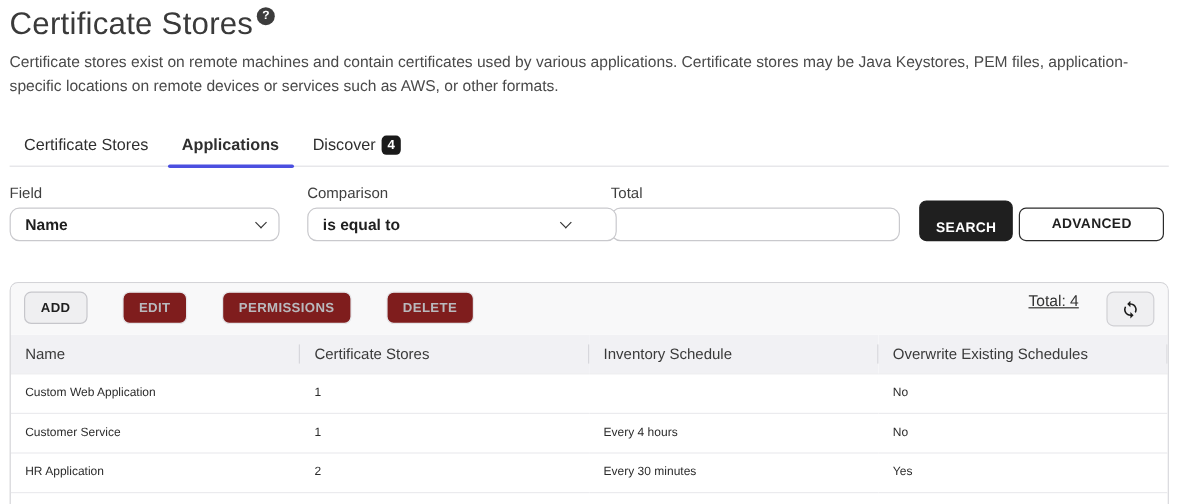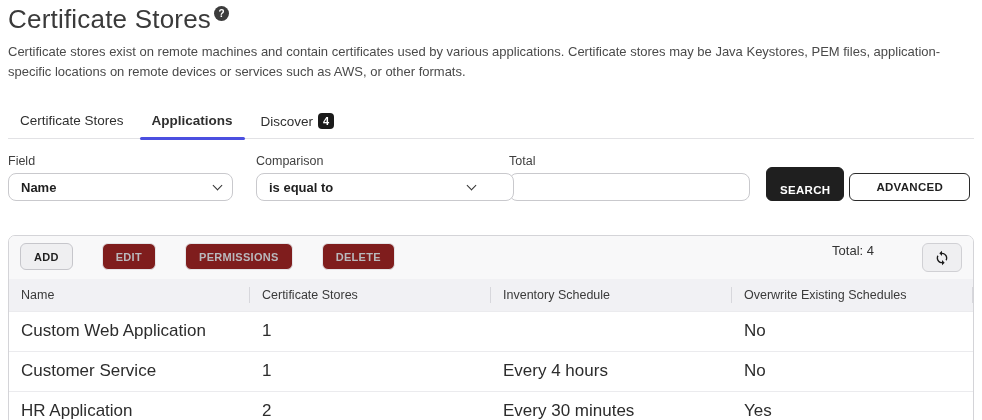--- a/index.html
+++ b/index.html
@@ -55,33 +55,33 @@
   .grid-card { margin-top:34px; border:1px solid #d4d4d8; border-radius:7px 7px 0 0;
     overflow:hidden; background:#fff; }
   .grid-toolbar { display:flex; align-items:flex-start; background:#f8f8f9;
     padding:7px 11px 7px 11px;gap:20px; }
   .tbtn { height:27px; padding:0 13px; border-radius:6px; font-size:11px; font-weight:700;
     letter-spacing:.3px; margin-right:9px; cursor:pointer;
     font-family:"Liberation Sans", sans-serif; }
   .tbtn.enabled { background:#efeff1; border:1px solid #c6c6cb; color:#1f1f1f; }
   .tbtn.disabled { background:#7f1d1d; border:1px solid #e5e5e8; color:#b9b9bd; cursor:default; }
   .toolbar-spacer { flex:1; }
-  .total-label { font-size:13px; color:#333; margin-right:28px; }
+  .total-label { font-size:13px; color:#333; margin-right:3px;text-decoration:underline; }
   .btn-refresh { width:40px; height:29px; background:#efeff1; border:1px solid #d0d0d4;
     border-radius:6px; cursor:pointer; display:flex; align-items:center; justify-content:center; }
   .btn-refresh svg { width:16px; height:16px; fill:#1a1a1a; }
 
   table { width:100%; border-collapse:collapse; table-layout:fixed; }
   thead tr { background:#f1f1f4; }
   th { text-align:left; font-size:12.5px; font-weight:400; color:#3a3a3a;
     padding:9px 10px 9px 12px; position:relative; cursor:pointer; }
   th::after { content:""; position:absolute; right:0; top:8px; bottom:8px; width:1px;
     background:#d7d7dc; }
   tbody tr { border-top:1px solid #ebebee; background:#fff; }
-  td { font-size:17px; color:#2c2c2c; padding:9px 10px 10px 12px; height:33px; }
+  td { font-size:10px; color:#2c2c2c; padding:9px 10px 10px 12px; height:33px; }
 </style>
 </head>
 <body>
 
 <div class="page">
 
   <div class="title-row">
     <h1>Certificate Stores</h1><span class="help-icon">?</span>
   </div>
 

